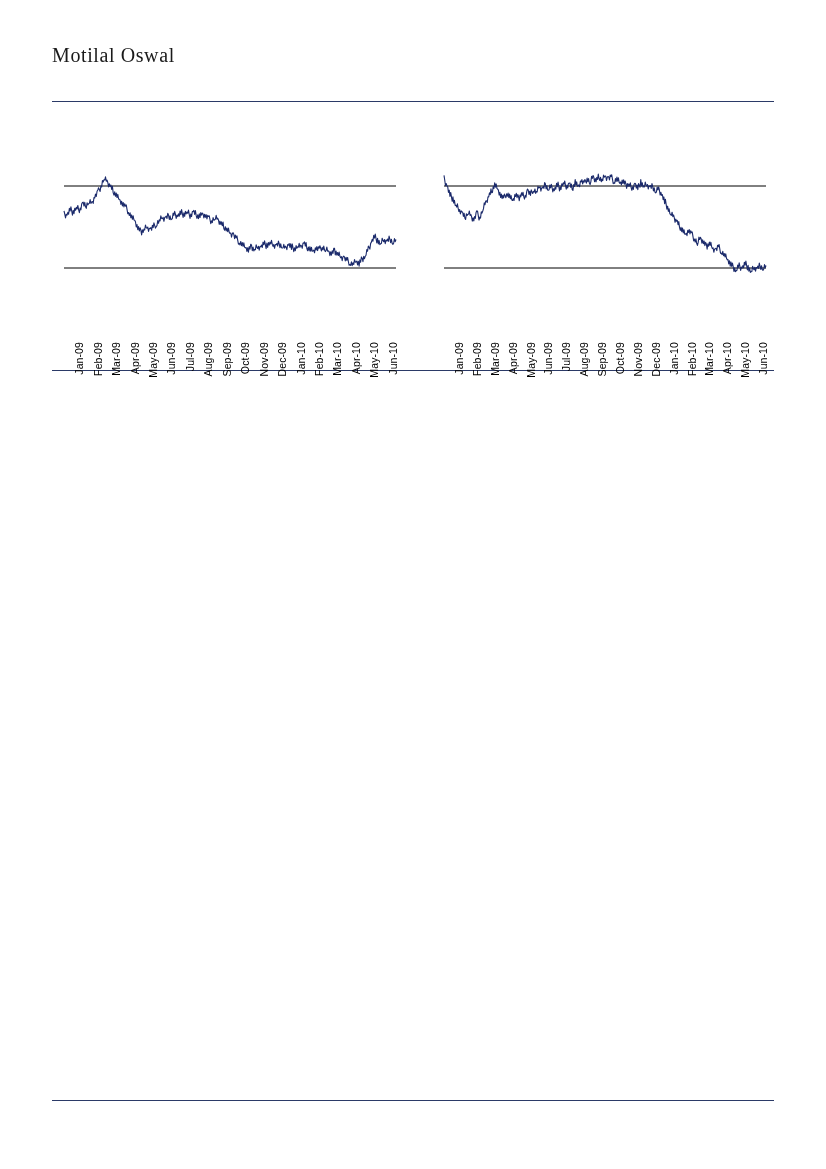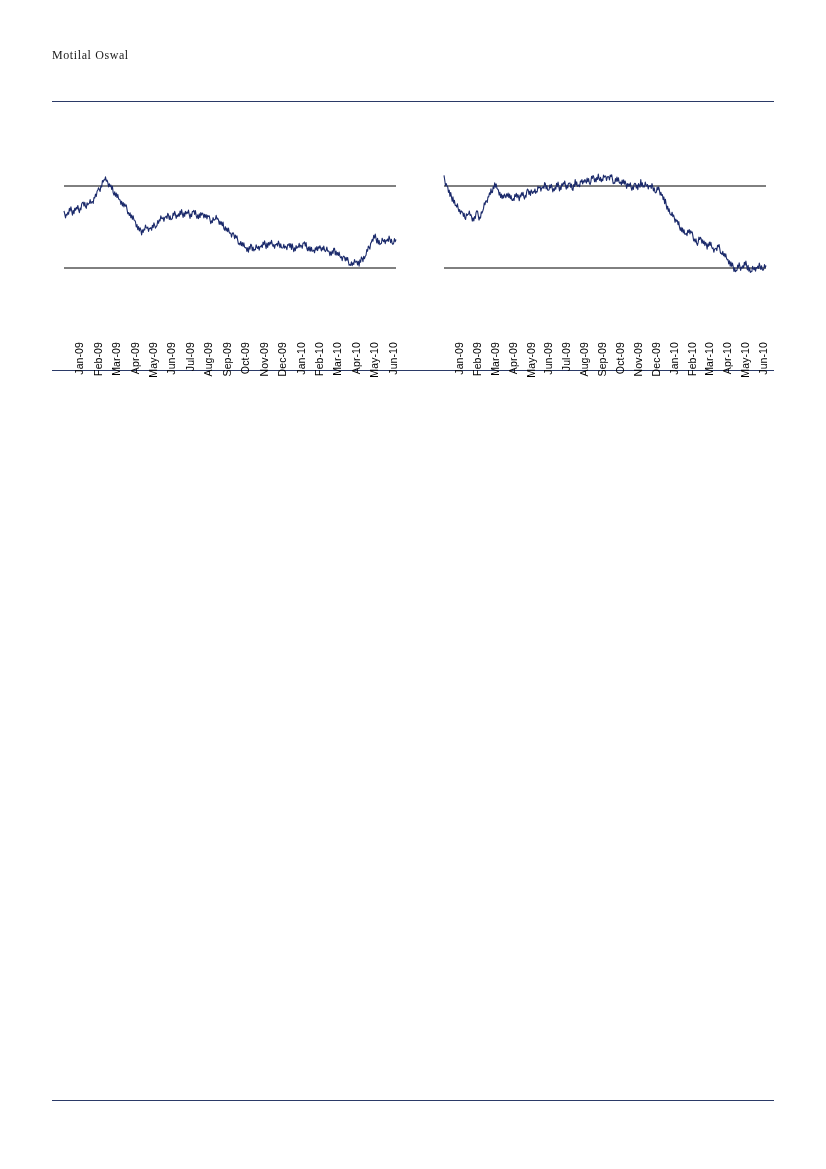--- a/index.html
+++ b/index.html
@@ -28,21 +28,21 @@
   .brand {
     position: absolute;
     left: 52px;
     top: 44px;
     font-family: "Liberation Serif", serif;
     font-size: 17px;
     letter-spacing: 0.6px;
     color: #1a1a1a;
     white-space: nowrap;
   }
-  .brand .cap { font-size: 12px; }
+  .brand .cap { font-size: 20px; }
 
   .rule {
     position: absolute;
     left: 52px;
     width: 722px;
     height: 0;
     border-top: 1px solid #2b3a67;
   }
   .rule-top    { top: 101px; }
   .rule-mid    { top: 370px; }

